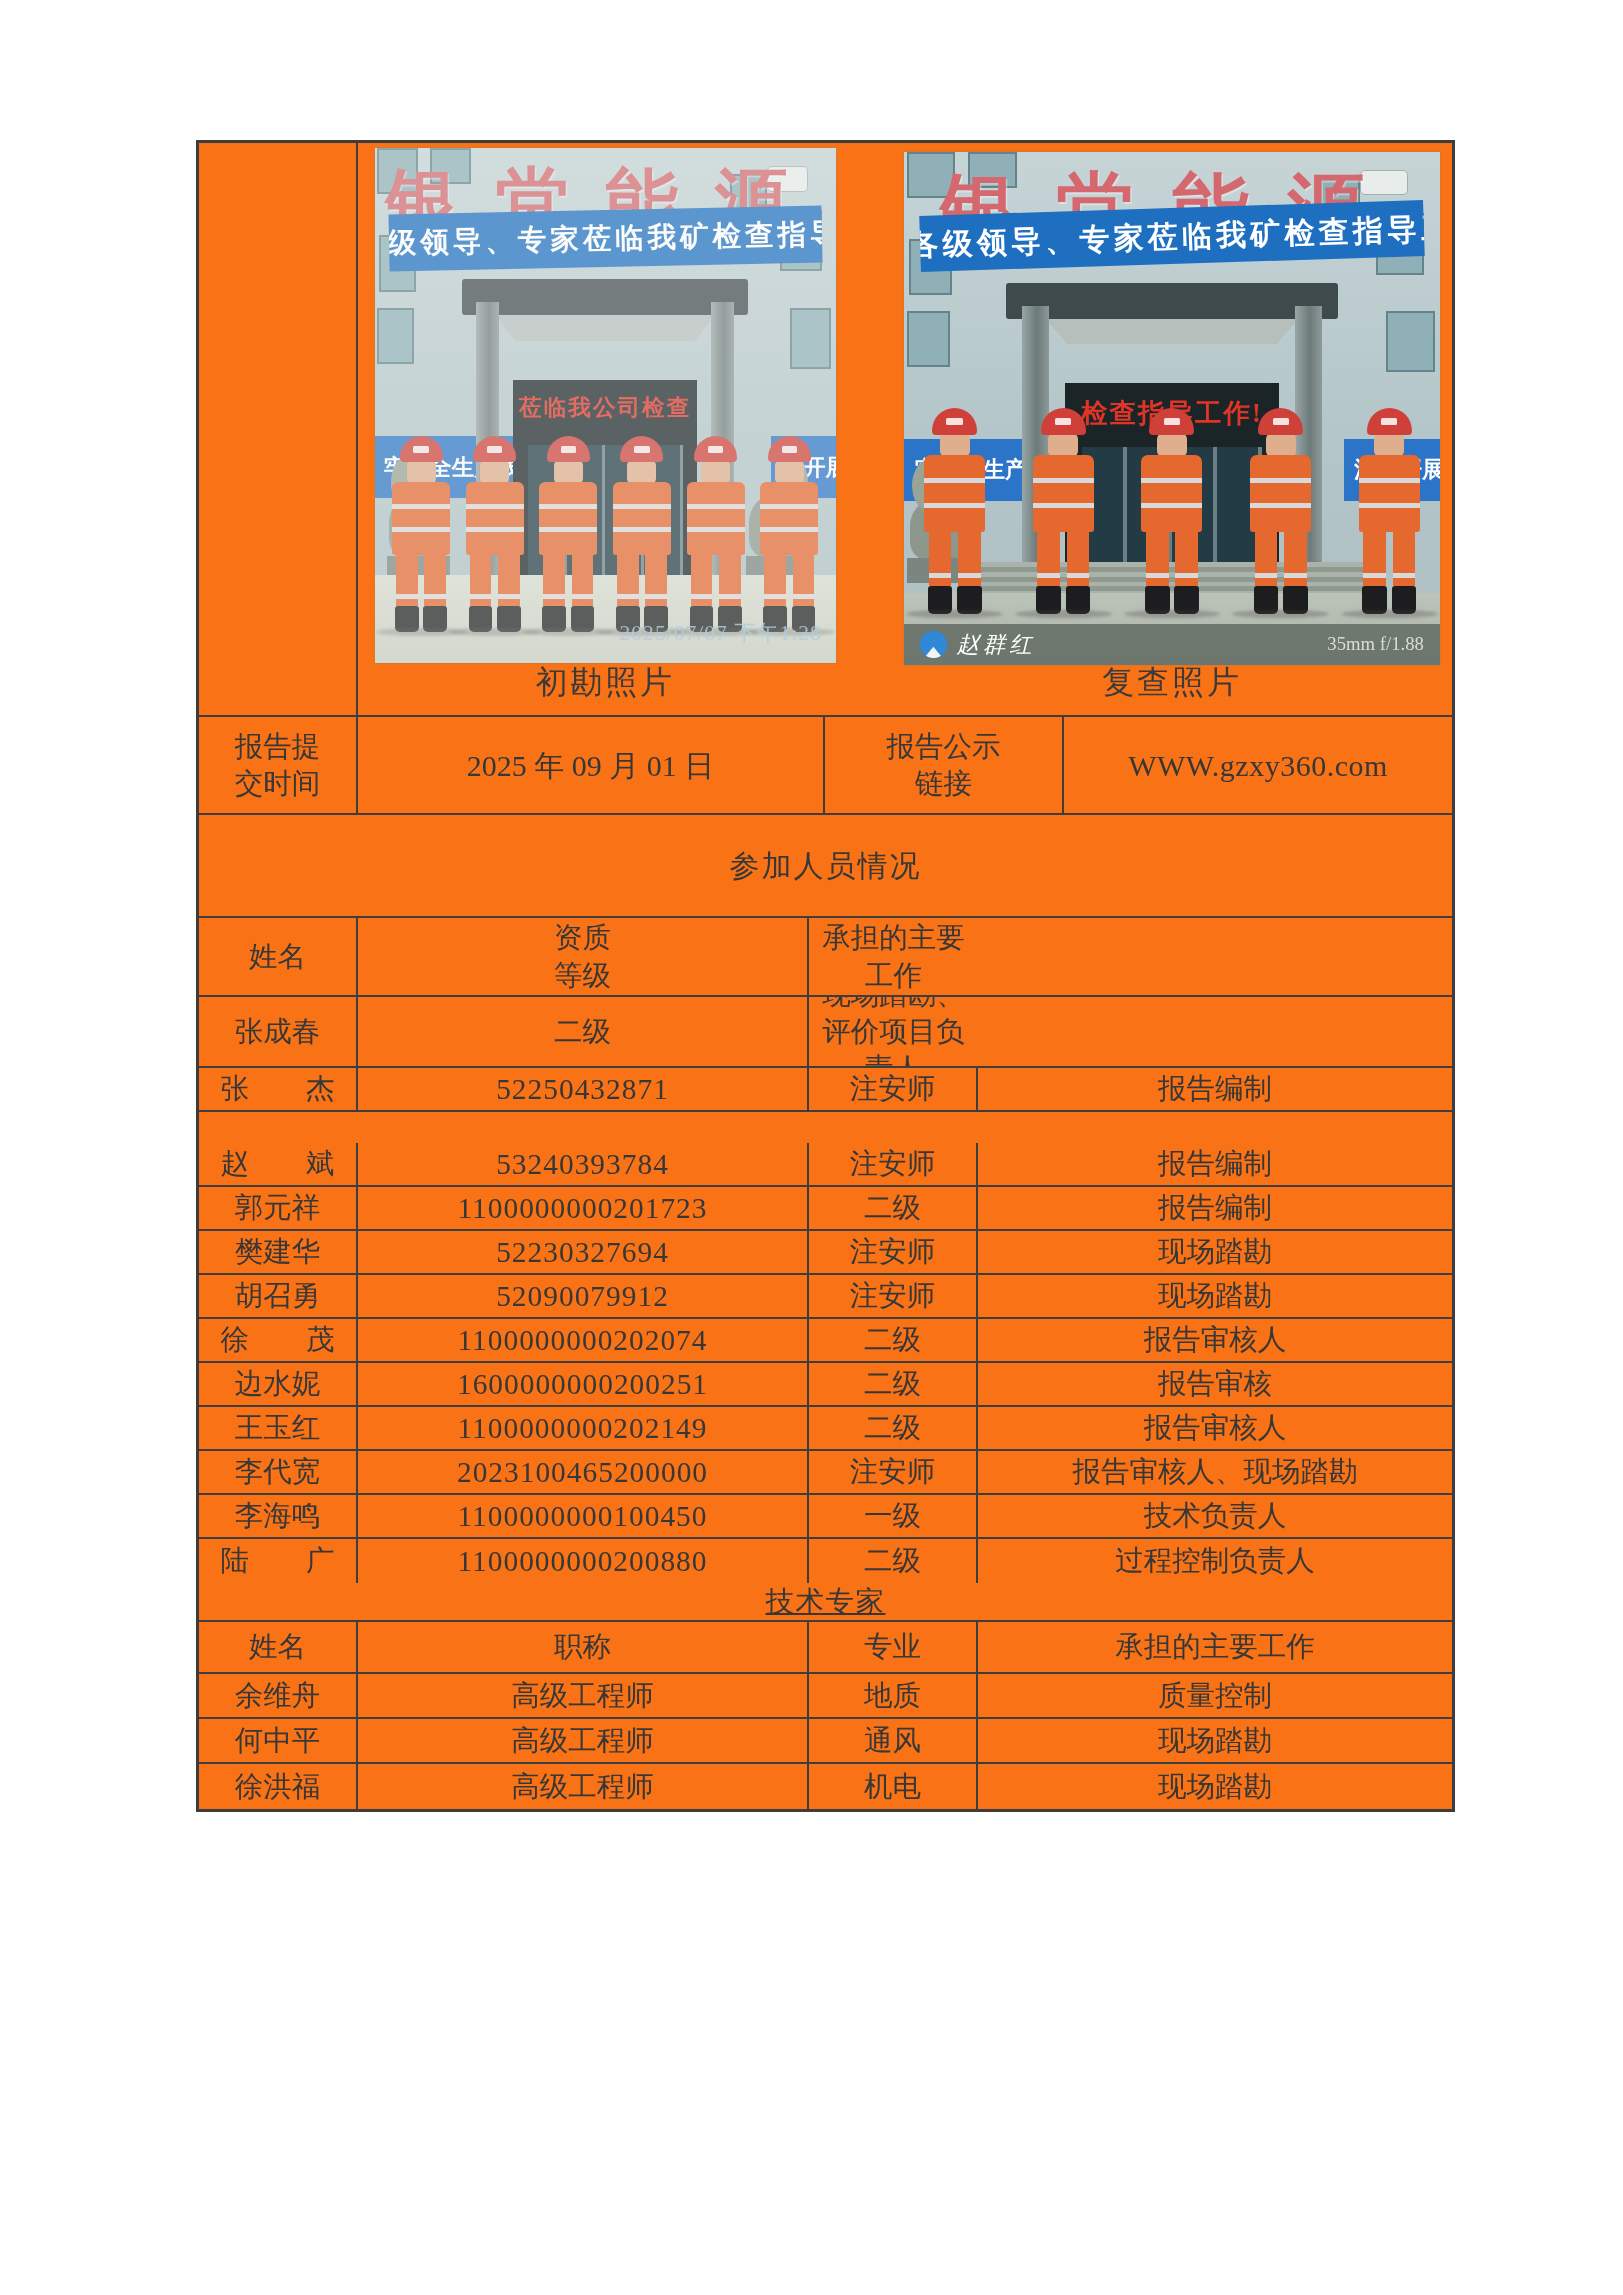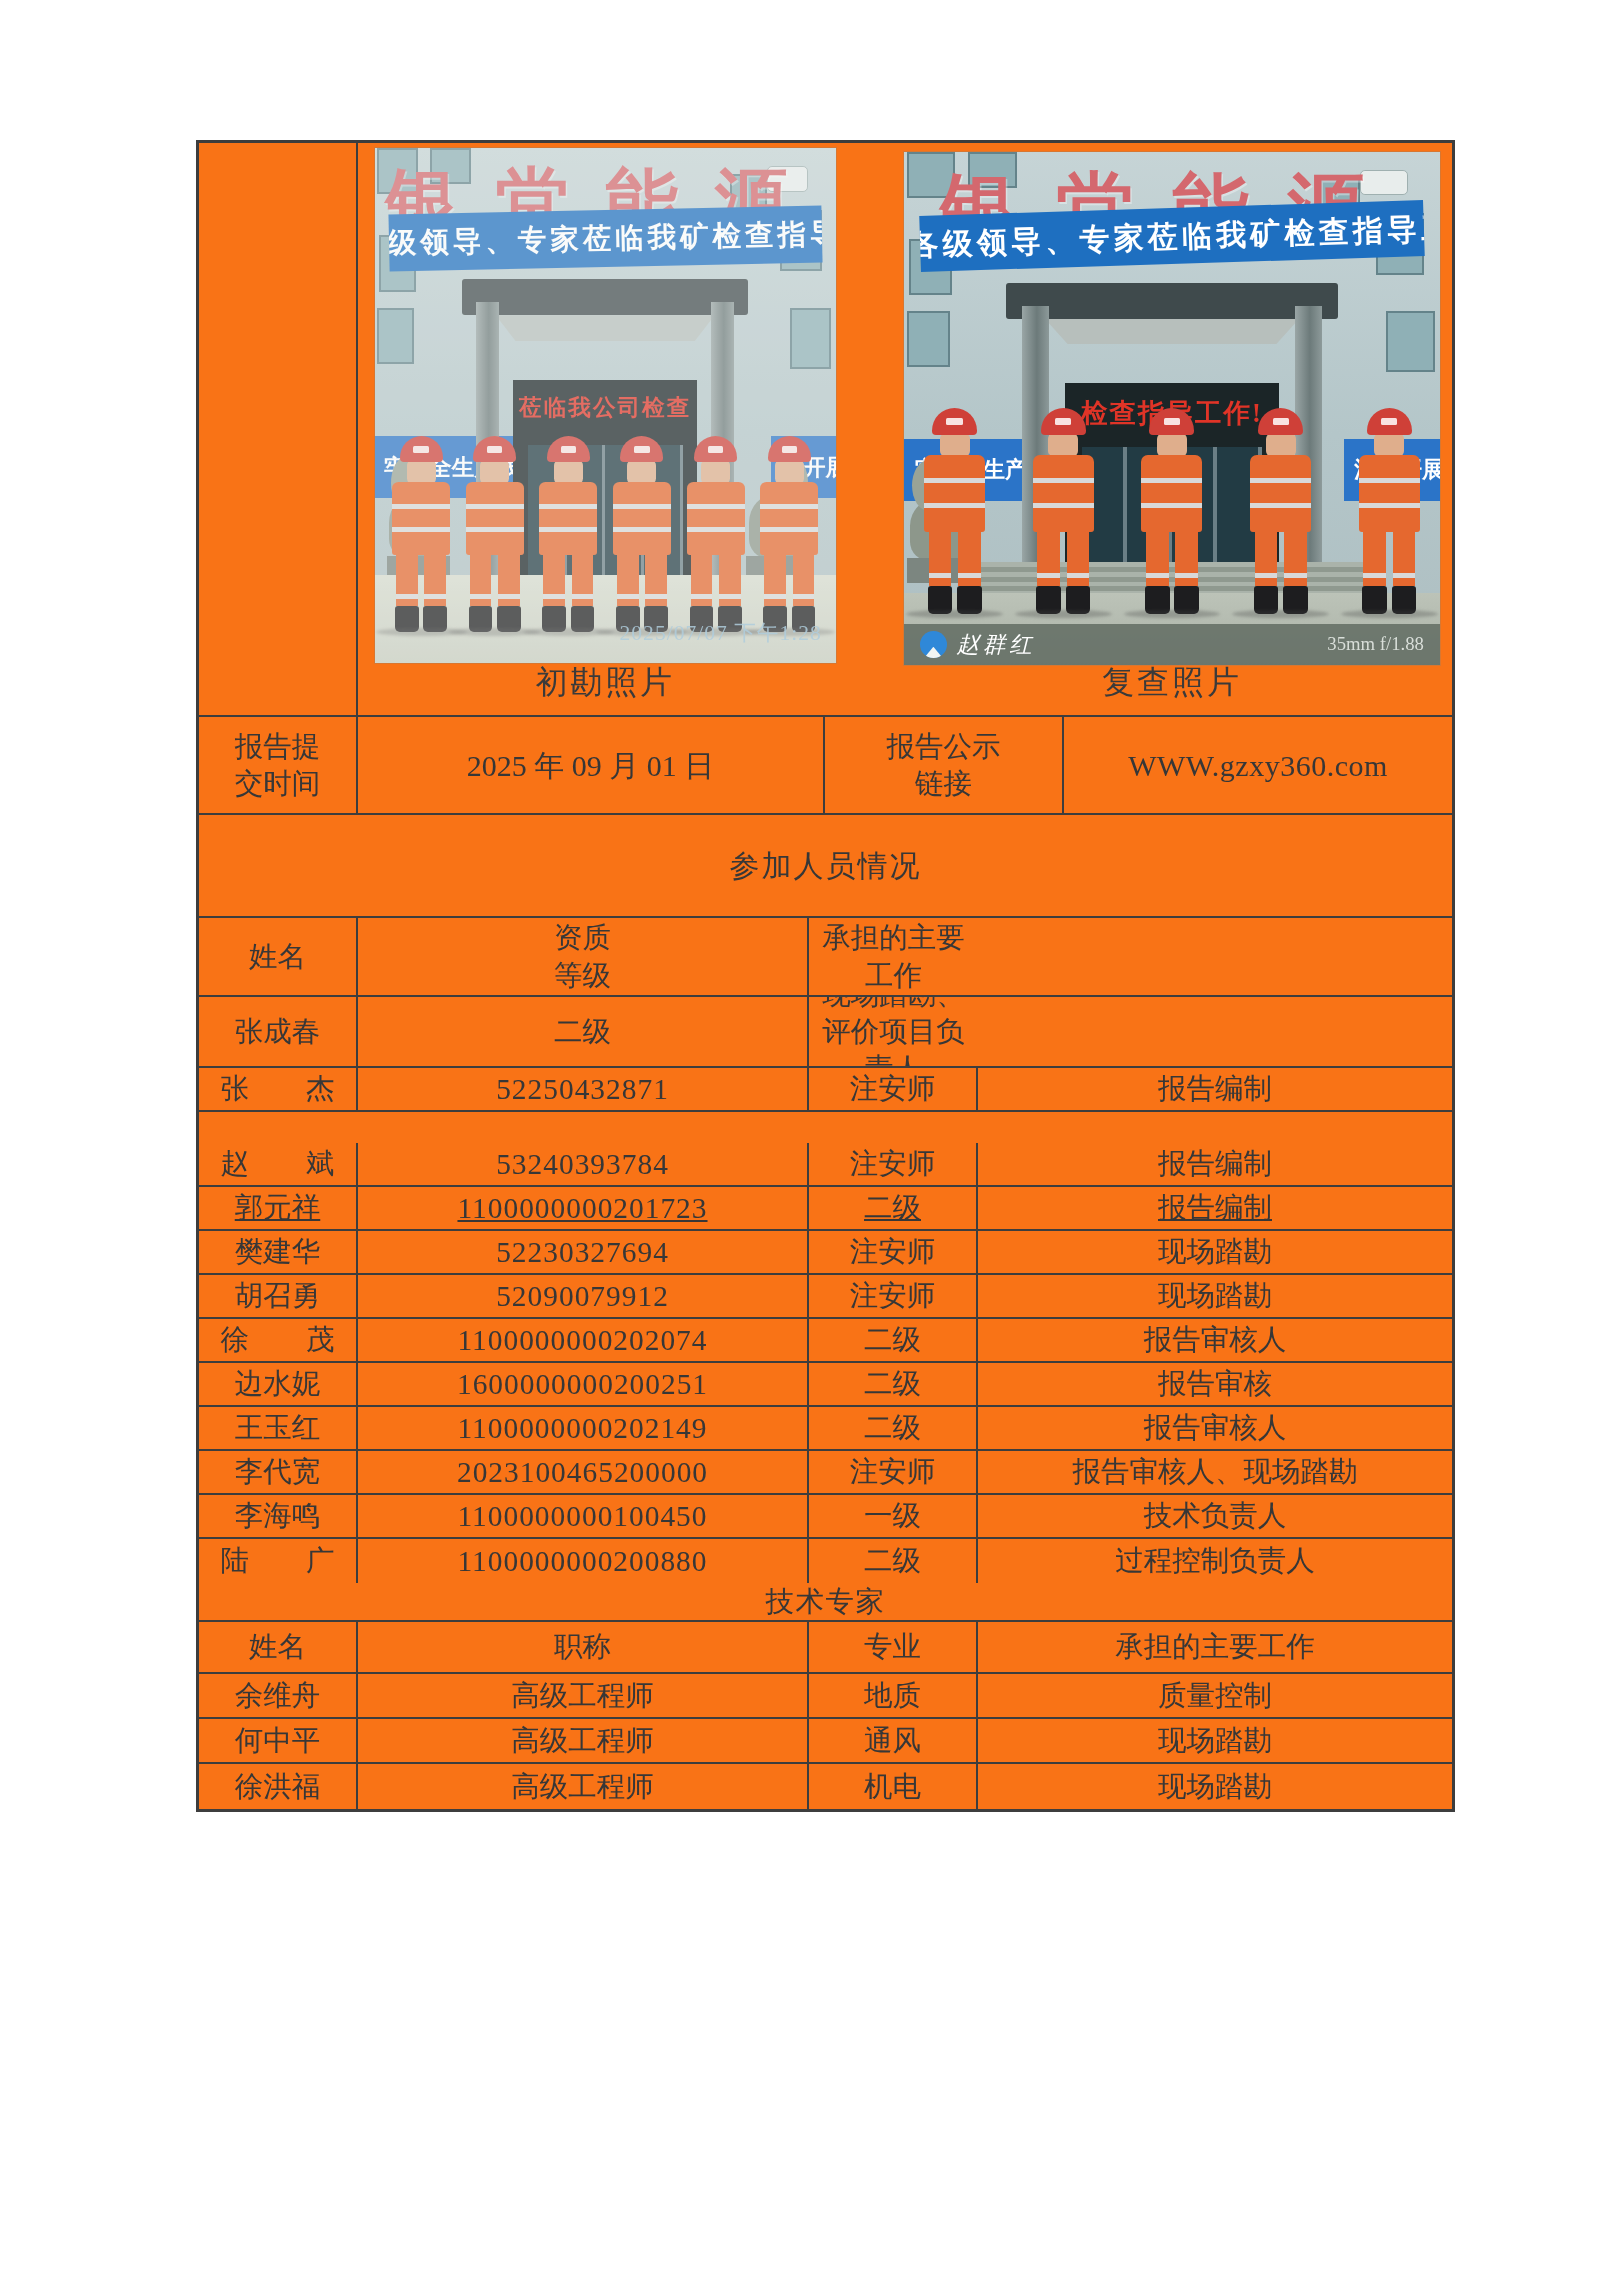--- a/index.html
+++ b/index.html
@@ -104,21 +104,21 @@
         <div class="cell num">52250432871</div>
         <div class="cell">注安师</div>
         <div class="cell">报告编制</div>
       </div>
       <div class="grid-row cols-main" style="height: 44px; margin-top: 31px;">
         <div class="cell">赵　　斌</div>
         <div class="cell num">53240393784</div>
         <div class="cell">注安师</div>
         <div class="cell">报告编制</div>
       </div>
-      <div class="grid-row cols-main" style="height: 44px; text-decoration: underline;">
+      <div class="grid-row cols-main" style="height: 44px;">
         <div class="cell">郭元祥</div>
         <div class="cell num">1100000000201723</div>
         <div class="cell">二级</div>
         <div class="cell">报告编制</div>
       </div>
       <div class="grid-row cols-main" style="height: 44px;">
         <div class="cell">樊建华</div>
         <div class="cell num">52230327694</div>
         <div class="cell">注安师</div>
         <div class="cell">现场踏勘</div>
@@ -160,21 +160,21 @@
         <div class="cell">技术负责人</div>
       </div>
       <div class="grid-row cols-main" style="height: 44px;">
         <div class="cell">陆　　广</div>
         <div class="cell num">1100000000200880</div>
         <div class="cell">二级</div>
         <div class="cell">过程控制负责人</div>
       </div>
     </div>
 
-  <div class="grid-row" style="height:39px;">
+  <div class="grid-row" style="height:39px;text-decoration:underline;">
     <div class="cell" style="font-size:28.5px; letter-spacing:1.5px;">技术专家</div>
   </div>
 
   <div class="grid-row cols-main" style="height:52px;" id="experts-header">
       <div class="cell">姓名</div>
       <div class="cell">职称</div>
       <div class="cell">专业</div>
       <div class="cell">承担的主要工作</div>
     </div>
 

